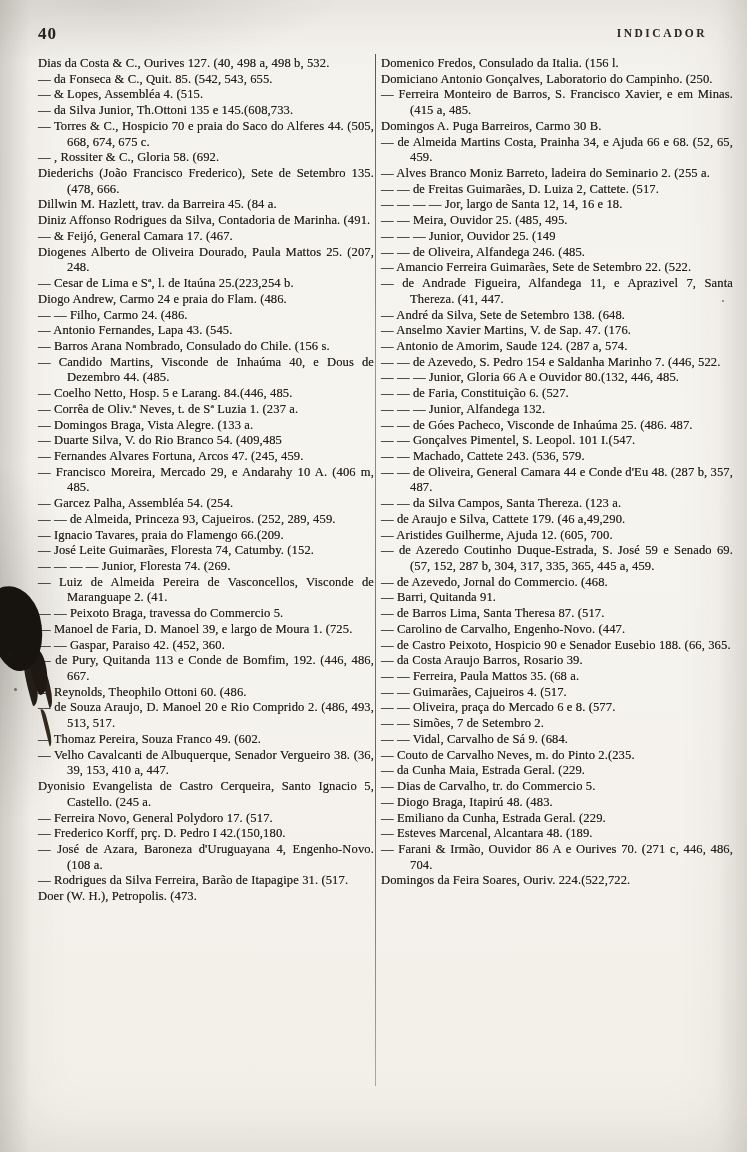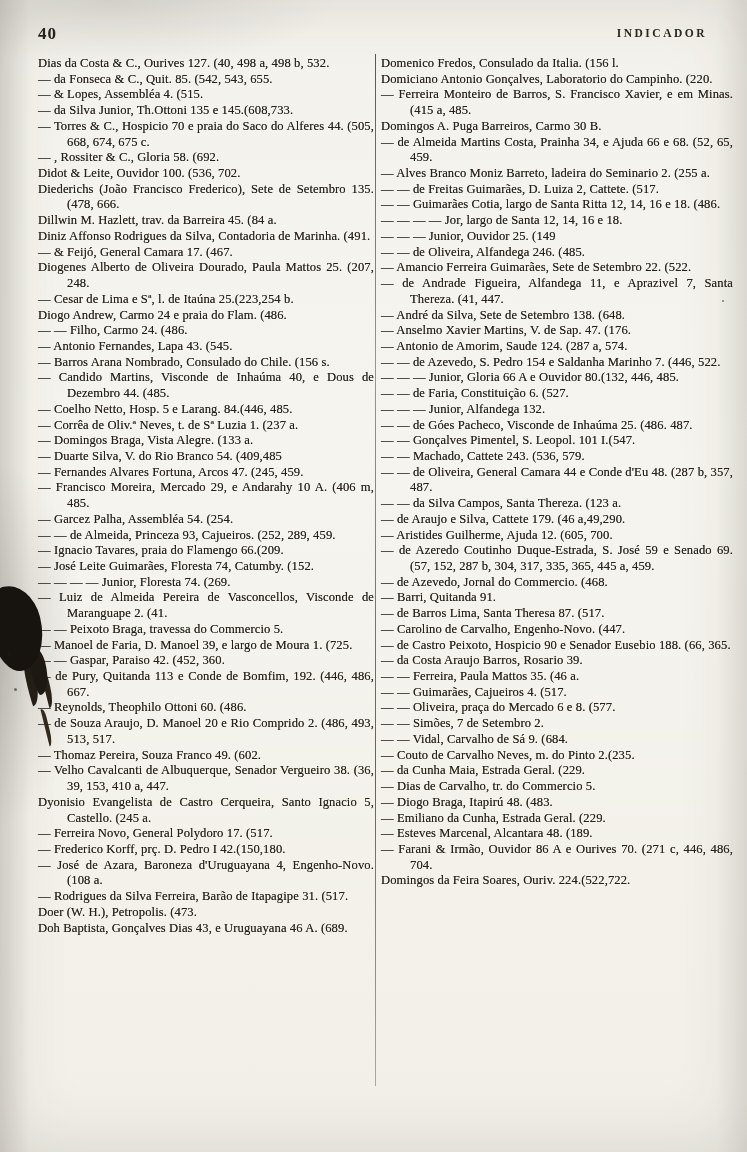--- a/index.html
+++ b/index.html
@@ -47,21 +47,20 @@
     <span class="title">INDICADOR</span>
   </div>
 
   <div class="col col-left">
       <p class="entry">Dias da Costa &amp; C., Ourives 127. (40, 498 a, 498 b, 532.</p>
       <p class="entry">— da Fonseca &amp; C., Quit. 85. (542, 543, 655.</p>
       <p class="entry">— &amp; Lopes, Assembléa 4. (515.</p>
       <p class="entry">— da Silva Junior, Th.Ottoni 135 e 145.(608,733.</p>
       <p class="entry">— Torres &amp; C., Hospicio 70 e praia do Saco do Alferes 44. (505, 668, 674, 675 c.</p>
       <p class="entry">— , Rossiter &amp; C., Gloria 58. (692.</p>
-      <p class="entry">Didot &amp; Leite, Ouvidor 100. (536, 702.</p>
       <p class="entry">Diederichs (João Francisco Frederico), Sete de Setembro 135. (478, 666.</p>
       <p class="entry">Dillwin M. Hazlett, trav. da Barreira 45. (84 a.</p>
       <p class="entry">Diniz Affonso Rodrigues da Silva, Contadoria de Marinha. (491.</p>
       <p class="entry">— &amp; Feijó, General Camara 17. (467.</p>
       <p class="entry">Diogenes Alberto de Oliveira Dourado, Paula Mattos 25. (207, 248.</p>
       <p class="entry">— Cesar de Lima e Sª, l. de Itaúna 25.(223,254 b.</p>
       <p class="entry">Diogo Andrew, Carmo 24 e praia do Flam. (486.</p>
       <p class="entry">— — Filho, Carmo 24. (486.</p>
       <p class="entry">— Antonio Fernandes, Lapa 43. (545.</p>
       <p class="entry">— Barros Arana Nombrado, Consulado do Chile. (156 s.</p>
@@ -85,33 +84,32 @@
       <p class="entry">— Reynolds, Theophilo Ottoni 60. (486.</p>
       <p class="entry">— de Souza Araujo, D. Manoel 20 e Rio Comprido 2. (486, 493, 513, 517.</p>
       <p class="entry">— Thomaz Pereira, Souza Franco 49. (602.</p>
       <p class="entry">— Velho Cavalcanti de Albuquerque, Senador Vergueiro 38. (36, 39, 153, 410 a, 447.</p>
       <p class="entry">Dyonisio Evangelista de Castro Cerqueira, Santo Ignacio 5, Castello. (245 a.</p>
       <p class="entry">— Ferreira Novo, General Polydoro 17. (517.</p>
       <p class="entry">— Frederico Korff, prç. D. Pedro I 42.(150,180.</p>
       <p class="entry">— José de Azara, Baroneza d'Uruguayana 4, Engenho-Novo. (108 a.</p>
       <p class="entry">— Rodrigues da Silva Ferreira, Barão de Itapagipe 31. (517.</p>
       <p class="entry">Doer (W. H.), Petropolis. (473.</p>
-      <p class="entry">Doh Baptista, Gonçalves Dias 43, e Uruguayana 46 A. (689.</p>
     </div>
   <div class="divider"></div>
   <div class="col col-right">
       <p class="entry">Domenico Fredos, Consulado da Italia. (156 l.</p>
-      <p class="entry">Domiciano Antonio Gonçalves, Laboratorio do Campinho. (220.</p>
+      <p class="entry">Domiciano Antonio Gonçalves, Laboratorio do Campinho. (250.</p>
       <p class="entry">— Ferreira Monteiro de Barros, S. Francisco Xavier, e em Minas. (415 a, 485.</p>
       <p class="entry">Domingos A. Puga Barreiros, Carmo 30 B.</p>
       <p class="entry">— de Almeida Martins Costa, Prainha 34, e Ajuda 66 e 68. (52, 65, 459.</p>
       <p class="entry">— Alves Branco Moniz Barreto, ladeira do Seminario 2. (255 a.</p>
       <p class="entry">— — de Freitas Guimarães, D. Luiza 2, Cattete. (517.</p>
-      <p class="entry">— — Guimarães Cotia, largo de Santa Ritta 12, 14, 16 e 18. (486.</p>
       <p class="entry">— — — — Jor, largo de Santa 12, 14, 16 e 18.</p>
+      <p class="entry">— — Meira, Ouvidor 25. (485, 495.</p>
       <p class="entry">— — — Junior, Ouvidor 25. (149</p>
       <p class="entry">— — de Oliveira, Alfandega 246. (485.</p>
       <p class="entry">— Amancio Ferreira Guimarães, Sete de Setembro 22. (522.</p>
       <p class="entry">— de Andrade Figueira, Alfandega 11, e Aprazivel 7, Santa Thereza. (41, 447.</p>
       <p class="entry">— André da Silva, Sete de Setembro 138. (648.</p>
       <p class="entry">— Anselmo Xavier Martins, V. de Sap. 47. (176.</p>
       <p class="entry">— Antonio de Amorim, Saude 124. (287 a, 574.</p>
       <p class="entry">— — de Azevedo, S. Pedro 154 e Saldanha Marinho 7. (446, 522.</p>
       <p class="entry">— — — Junior, Gloria 66 A e Ouvidor 80.(132, 446, 485.</p>
       <p class="entry">— — de Faria, Constituição 6. (527.</p>
@@ -123,21 +121,21 @@
       <p class="entry">— — da Silva Campos, Santa Thereza. (123 a.</p>
       <p class="entry">— de Araujo e Silva, Cattete 179. (46 a,49,290.</p>
       <p class="entry">— Aristides Guilherme, Ajuda 12. (605, 700.</p>
       <p class="entry">— de Azeredo Coutinho Duque-Estrada, S. José 59 e Senado 69. (57, 152, 287 b, 304, 317, 335, 365, 445 a, 459.</p>
       <p class="entry">— de Azevedo, Jornal do Commercio. (468.</p>
       <p class="entry">— Barri, Quitanda 91.</p>
       <p class="entry">— de Barros Lima, Santa Theresa 87. (517.</p>
       <p class="entry">— Carolino de Carvalho, Engenho-Novo. (447.</p>
       <p class="entry">— de Castro Peixoto, Hospicio 90 e Senador Eusebio 188. (66, 365.</p>
       <p class="entry">— da Costa Araujo Barros, Rosario 39.</p>
-      <p class="entry">— — Ferreira, Paula Mattos 35. (46 a.</p>
+      <p class="entry">— — Ferreira, Paula Mattos 35. (68 a.</p>
       <p class="entry">— — Guimarães, Cajueiros 4. (517.</p>
       <p class="entry">— — Oliveira, praça do Mercado 6 e 8. (577.</p>
       <p class="entry">— — Simões, 7 de Setembro 2.</p>
       <p class="entry">— — Vidal, Carvalho de Sá 9. (684.</p>
       <p class="entry">— Couto de Carvalho Neves, m. do Pinto 2.(235.</p>
       <p class="entry">— da Cunha Maia, Estrada Geral. (229.</p>
       <p class="entry">— Dias de Carvalho, tr. do Commercio 5.</p>
       <p class="entry">— Diogo Braga, Itapirú 48. (483.</p>
       <p class="entry">— Emiliano da Cunha, Estrada Geral. (229.</p>
       <p class="entry">— Esteves Marcenal, Alcantara 48. (189.</p>

